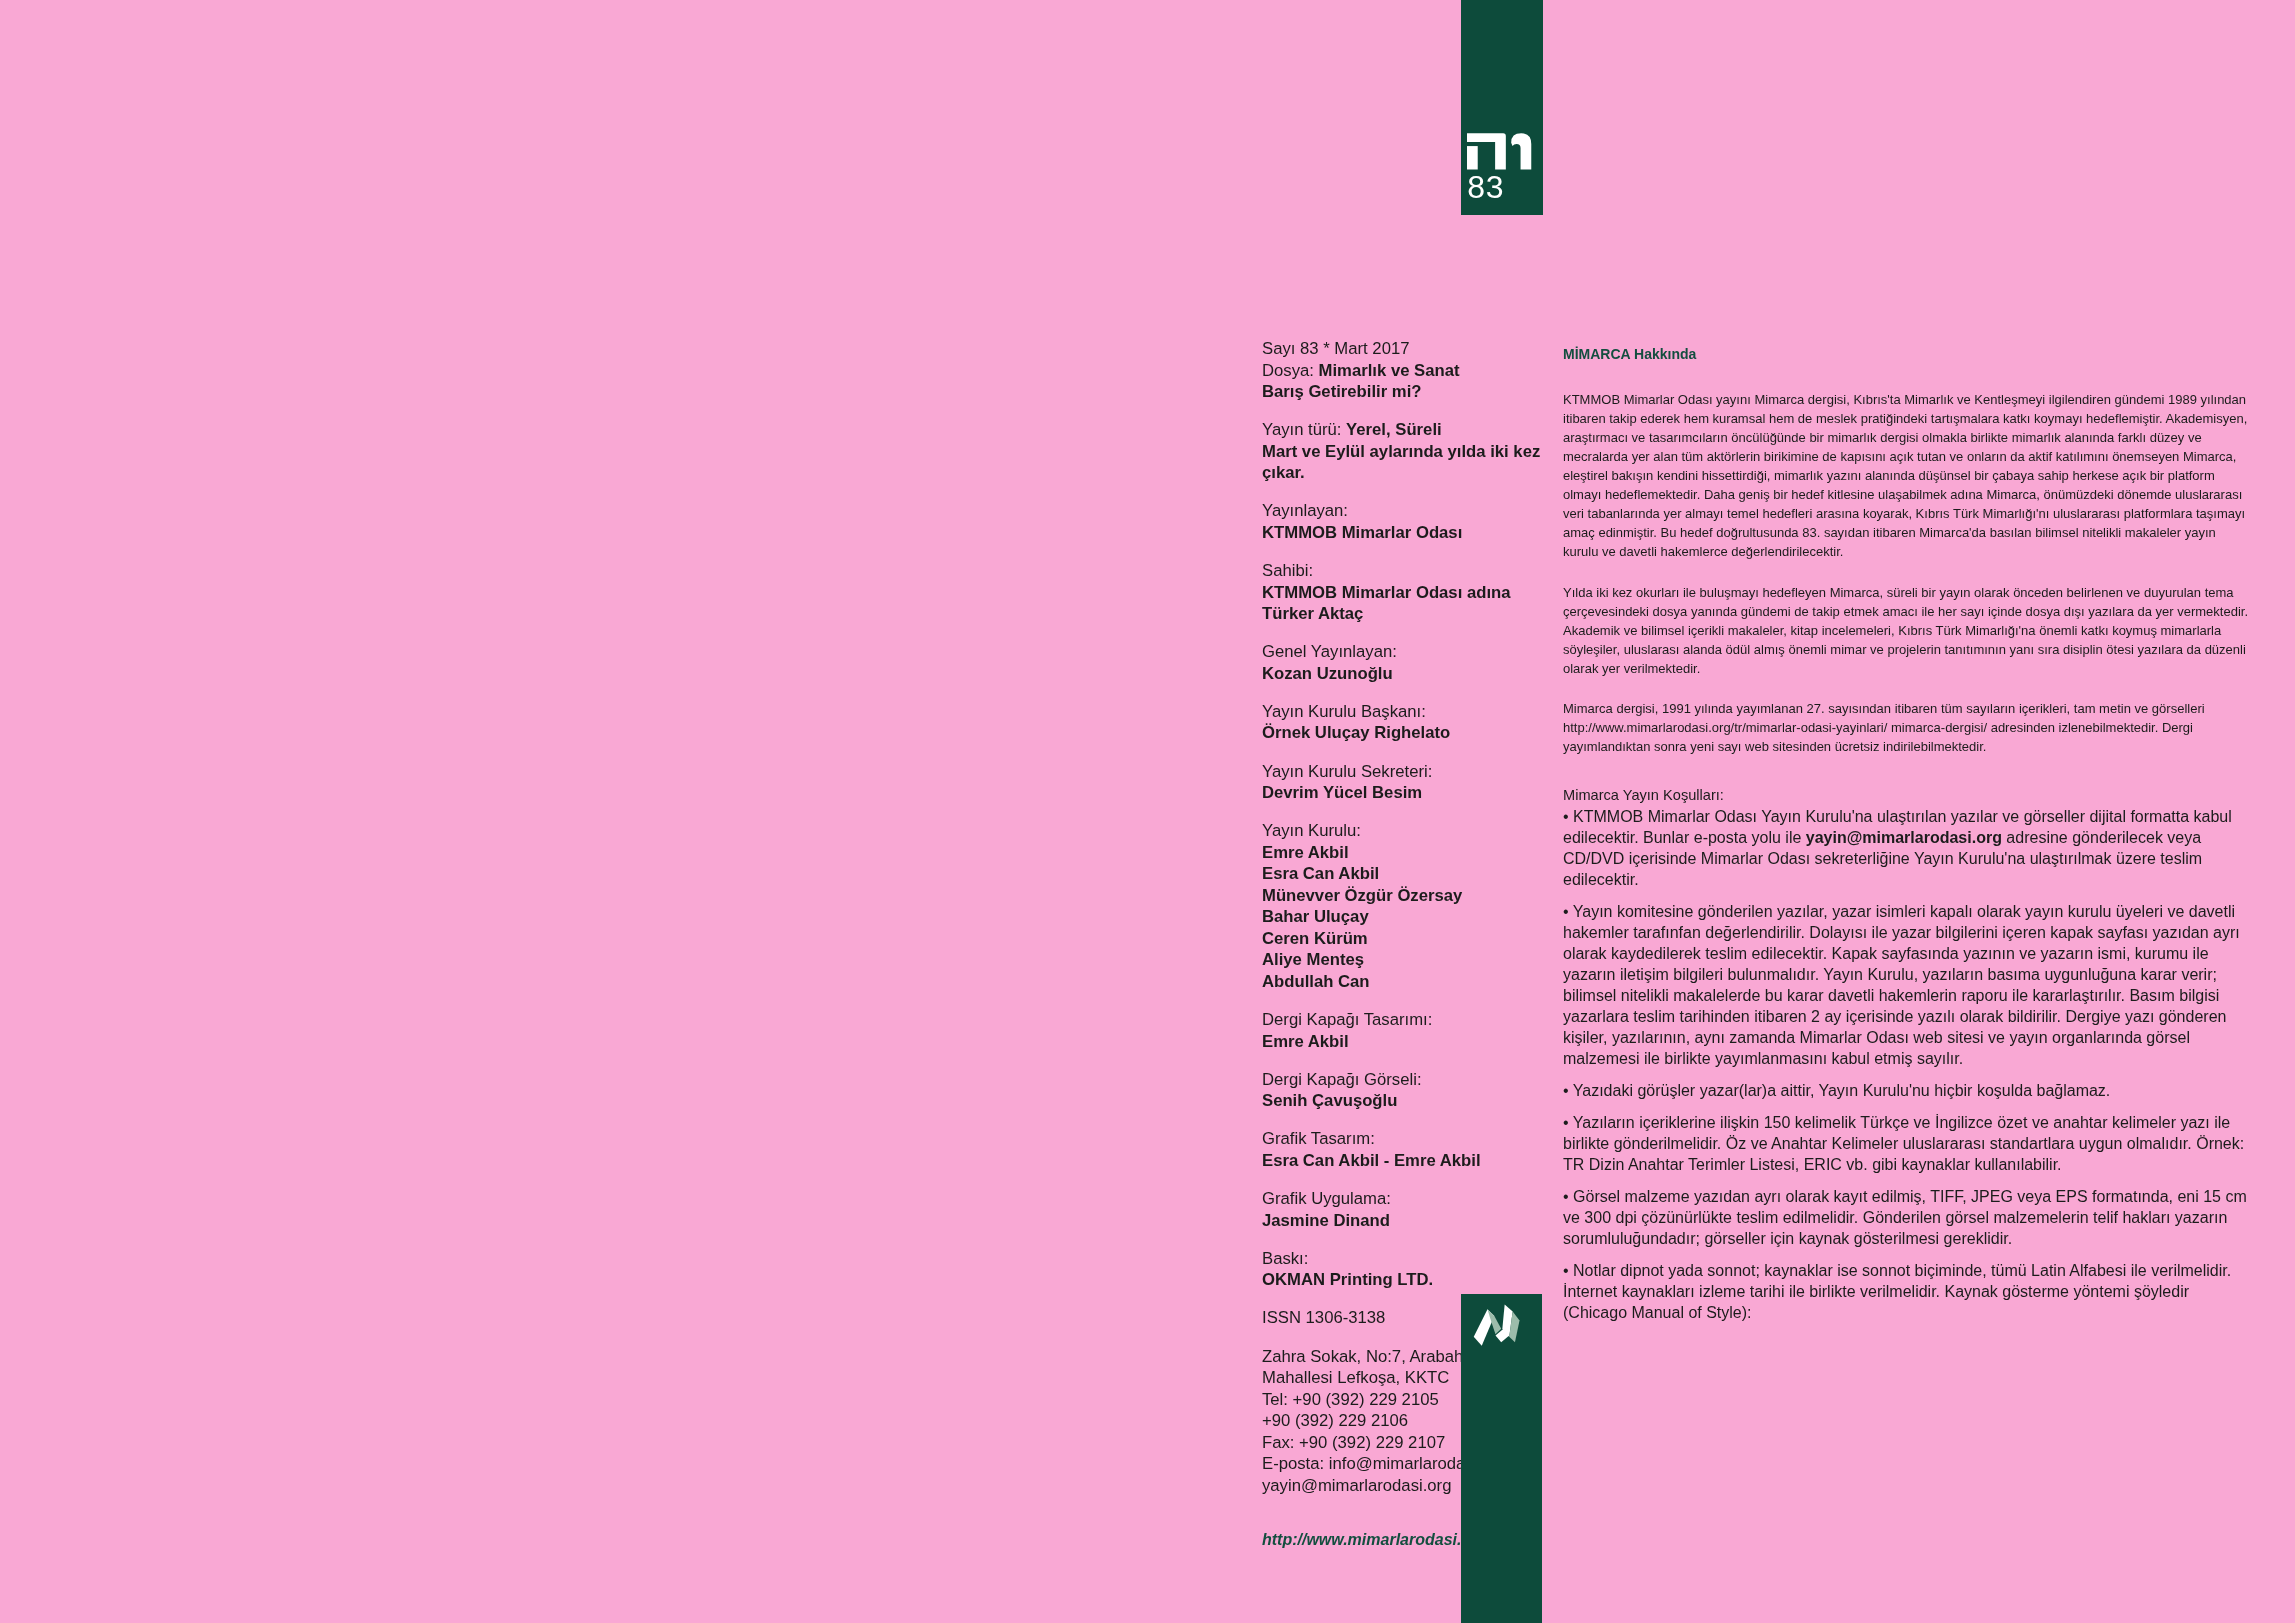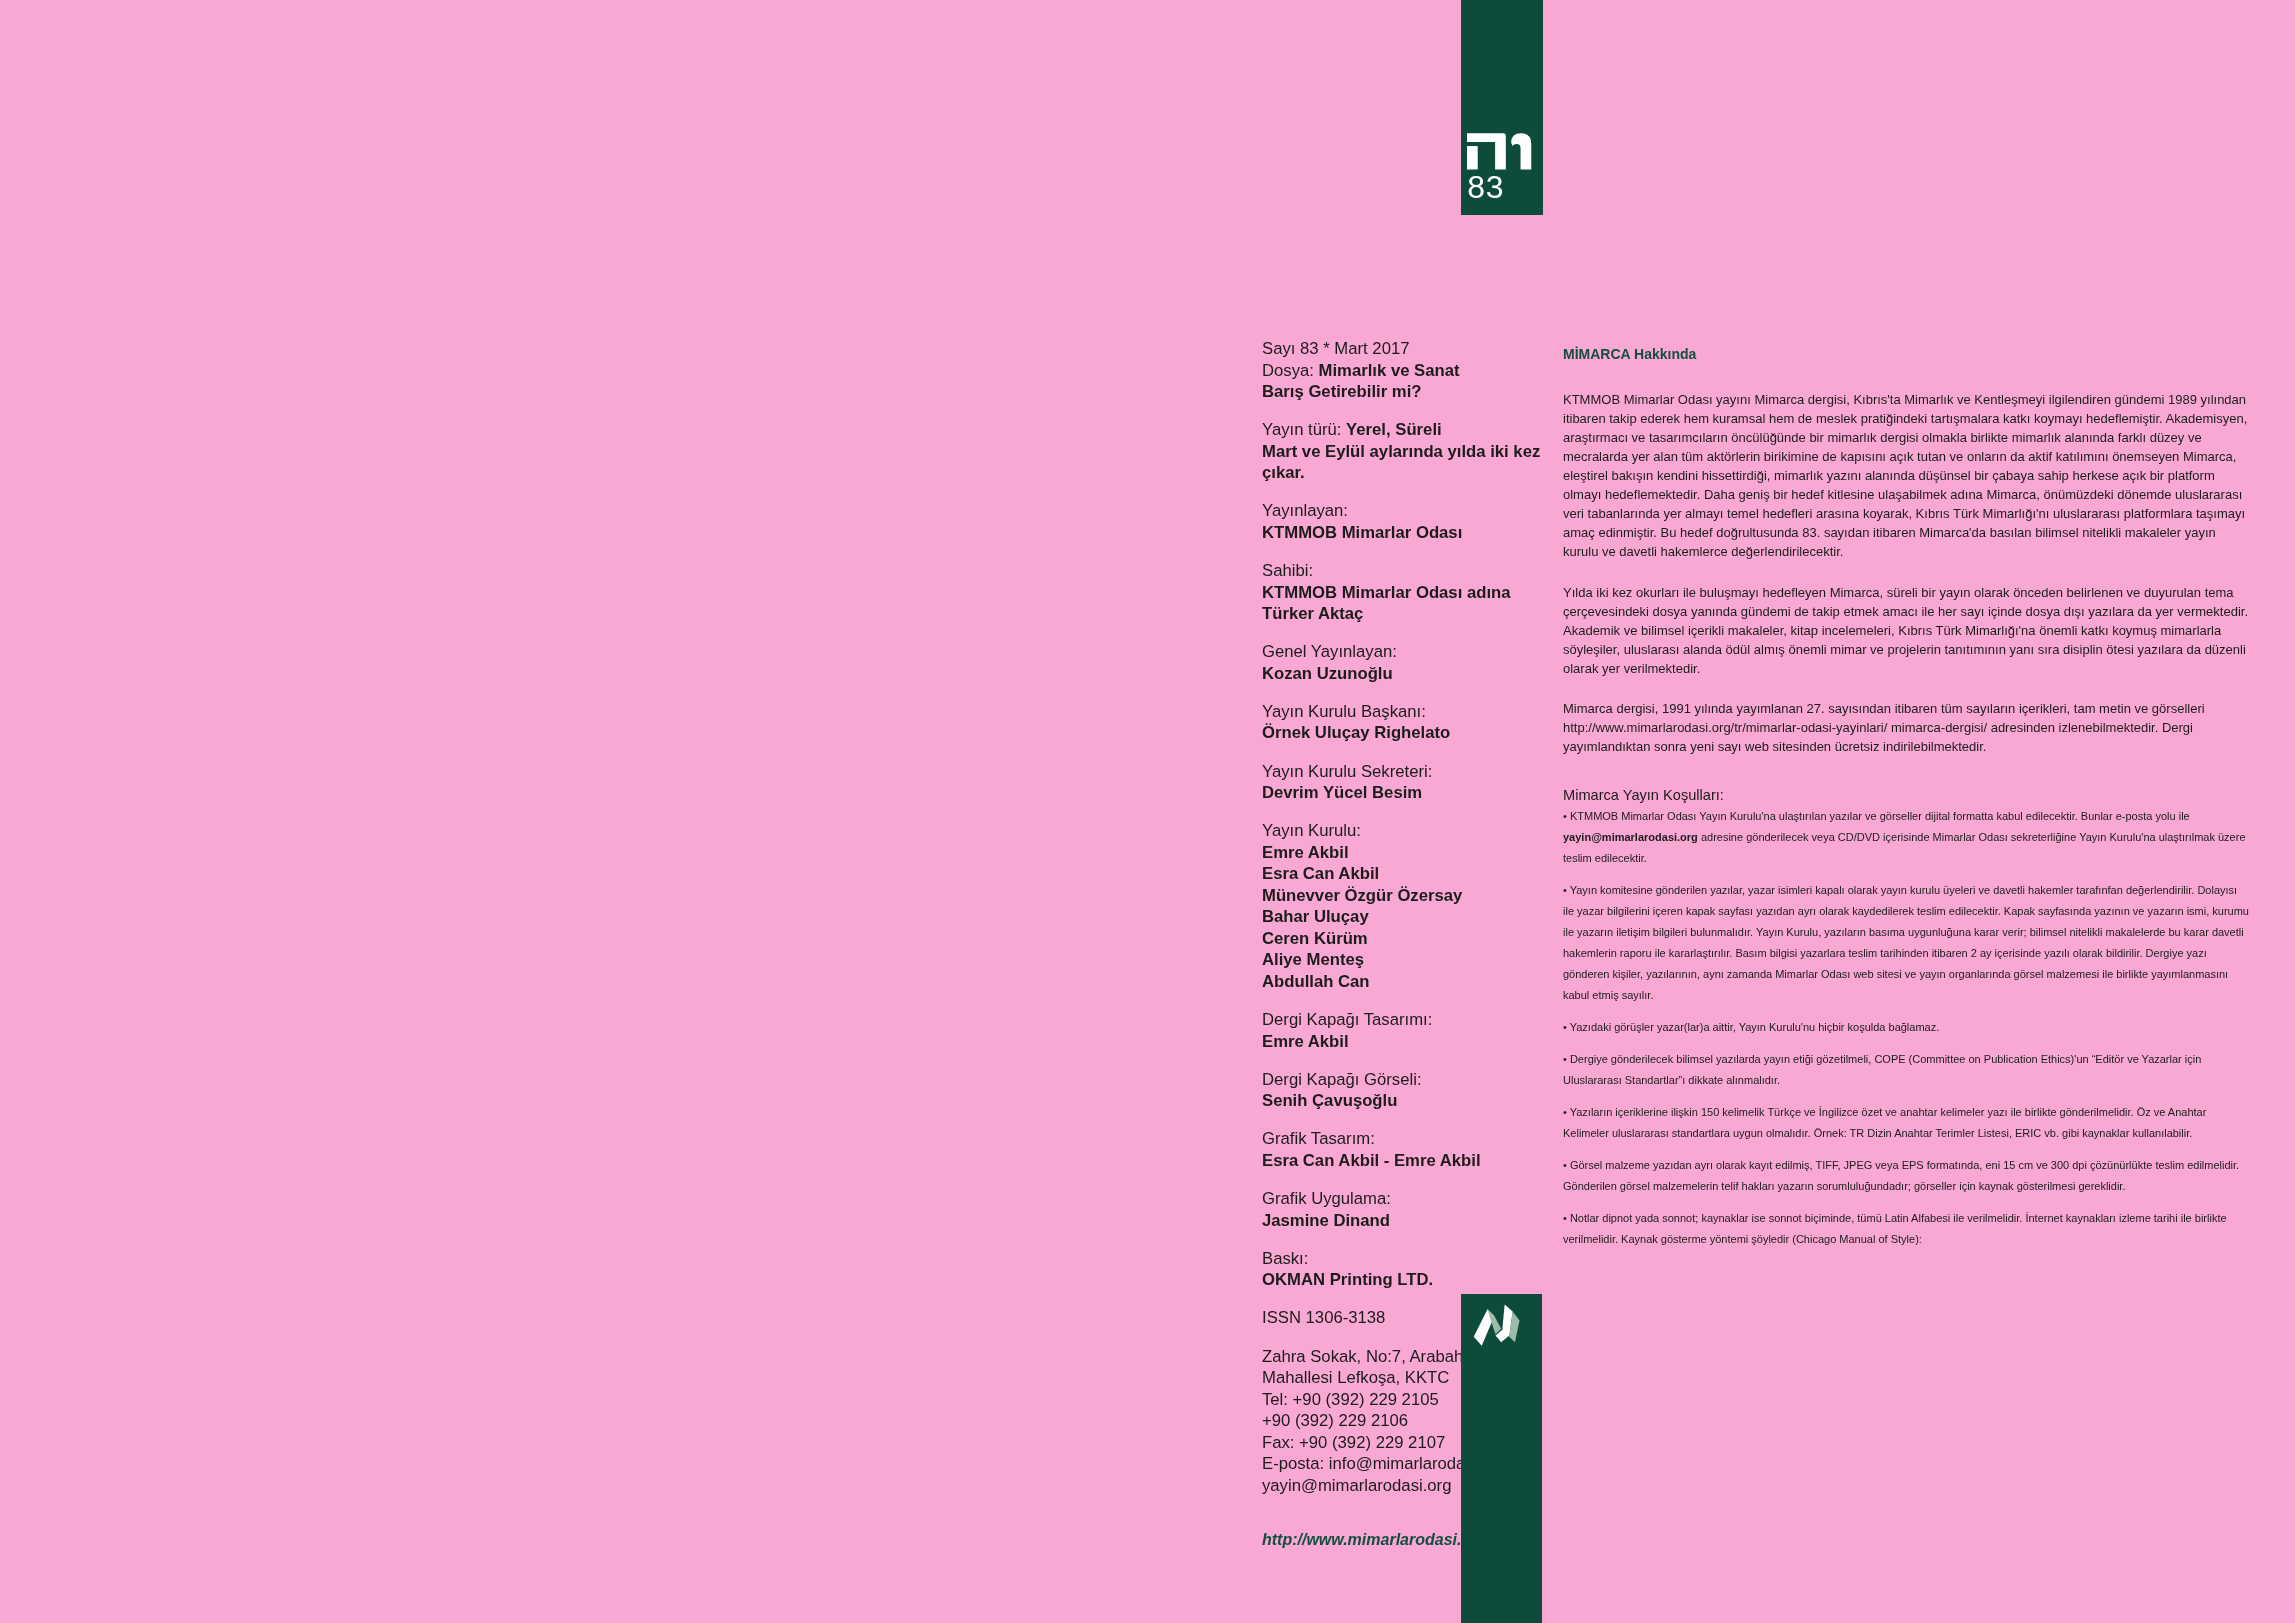--- a/index.html
+++ b/index.html
@@ -43,21 +43,21 @@
     margin:12px 0 25px 0;
   }
   .col-right p.body-par{
     margin:0 0 21.5px 0;font-size:13px;line-height:19px;
   }
   .conditions{margin-top:29px;}
   .conditions-heading{
     font-weight:normal;font-size:14.6px;line-height:21px;margin:0;
   }
   .bullet{
-    font-size:11px;line-height:21px;margin:0 0 11px 0;
+    font-size:16px;line-height:21px;margin:0 0 11px 0;
   }
   .bullet .b{font-weight:bold;}
   .reference{font-size:14.6px;line-height:21px;margin-top:1.4px;}
   
   .stripe{
     position:absolute;left:1461px;top:1294px;width:81px;height:329px;
     background:#0d4b3b;
   }
   .stripe svg{display:block;margin:5.6px auto 0 auto;width:67px;height:auto;}
 </style>
@@ -270,23 +270,20 @@
           </div>
 
           <div class="bullet">
             <span>• Yayın komitesine gönderilen yazılar, yazar isimleri kapalı olarak yayın kurulu üyeleri ve davetli hakemler tarafınfan değerlendirilir. Dolayısı ile yazar bilgilerini içeren kapak sayfası yazıdan ayrı olarak kaydedilerek teslim edilecektir. Kapak sayfasında yazının ve yazarın ismi, kurumu ile yazarın iletişim bilgileri bulunmalıdır. Yayın Kurulu, yazıların basıma uygunluğuna karar verir; bilimsel nitelikli makalelerde bu karar davetli hakemlerin raporu ile kararlaştırılır. Basım bilgisi yazarlara teslim tarihinden itibaren 2 ay içerisinde yazılı olarak bildirilir. Dergiye yazı gönderen kişiler, yazılarının, aynı zamanda Mimarlar Odası web sitesi ve yayın organlarında görsel malzemesi ile birlikte yayımlanmasını kabul etmiş sayılır.</span><span class="b"></span><span></span>
           </div>
 
           <div class="bullet">
             <span>• Yazıdaki görüşler yazar(lar)a aittir, Yayın Kurulu'nu hiçbir koşulda bağlamaz.</span><span class="b"></span><span></span>
           </div>
 
-          <div class="bullet">
-            <span>• Dergiye gönderilecek bilimsel yazılarda yayın etiği gözetilmeli, COPE (Committee on Publication Ethics)'un “Editör ve Yazarlar için Uluslararası Standartlar”ı dikkate alınmalıdır.</span><span class="b"></span><span></span>
-          </div>
 
           <div class="bullet">
             <span>• Yazıların içeriklerine ilişkin 150 kelimelik Türkçe ve İngilizce özet ve anahtar kelimeler yazı ile birlikte gönderilmelidir. Öz ve Anahtar Kelimeler uluslararası standartlara uygun olmalıdır. Örnek: TR Dizin Anahtar Terimler Listesi, ERIC vb. gibi kaynaklar kullanılabilir.</span><span class="b"></span><span></span>
           </div>
 
           <div class="bullet">
             <span>• Görsel malzeme yazıdan ayrı olarak kayıt edilmiş, TIFF, JPEG veya EPS formatında, eni 15 cm ve 300 dpi çözünürlükte teslim edilmelidir. Gönderilen görsel malzemelerin telif hakları yazarın sorumluluğundadır; görseller için kaynak gösterilmesi gereklidir.</span><span class="b"></span><span></span>
           </div>
 
           <div class="bullet">

